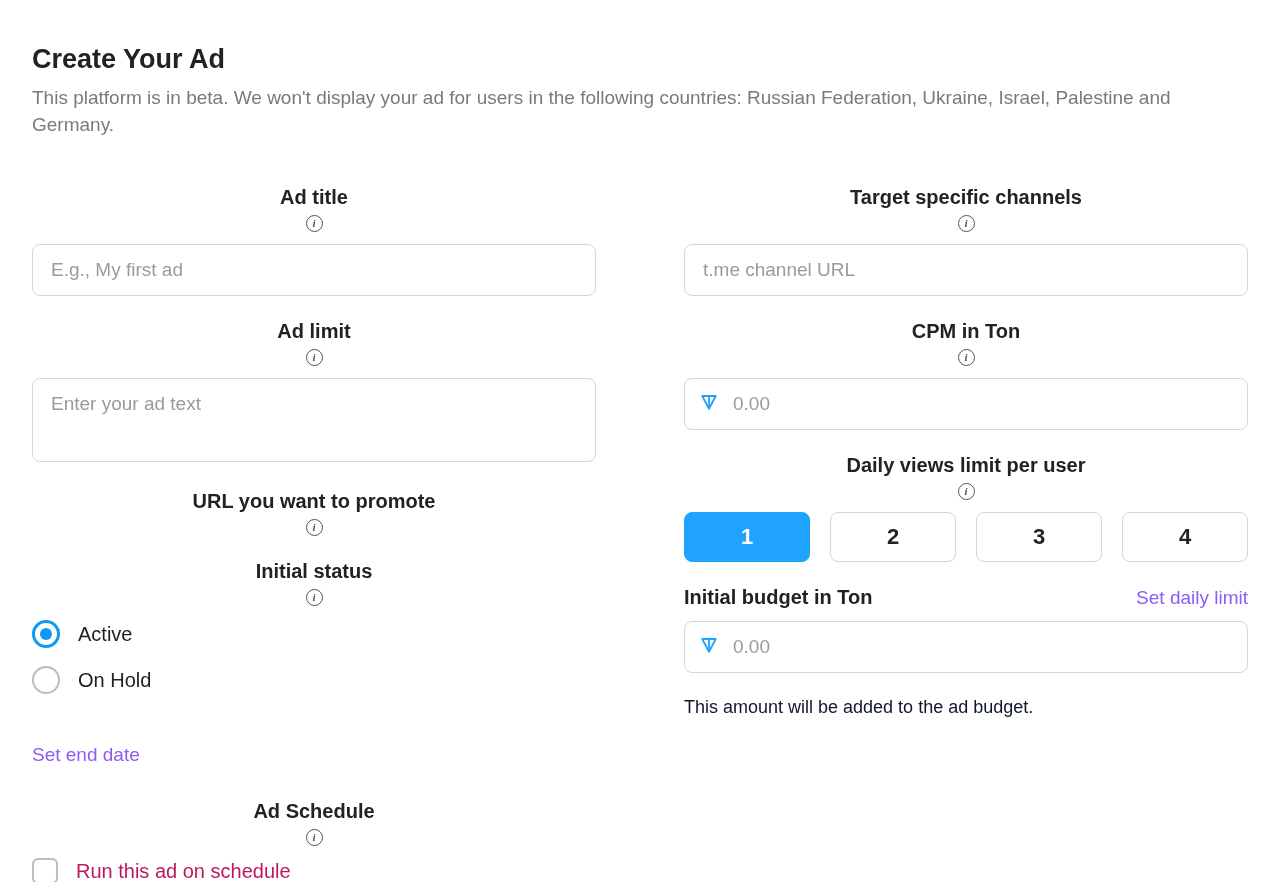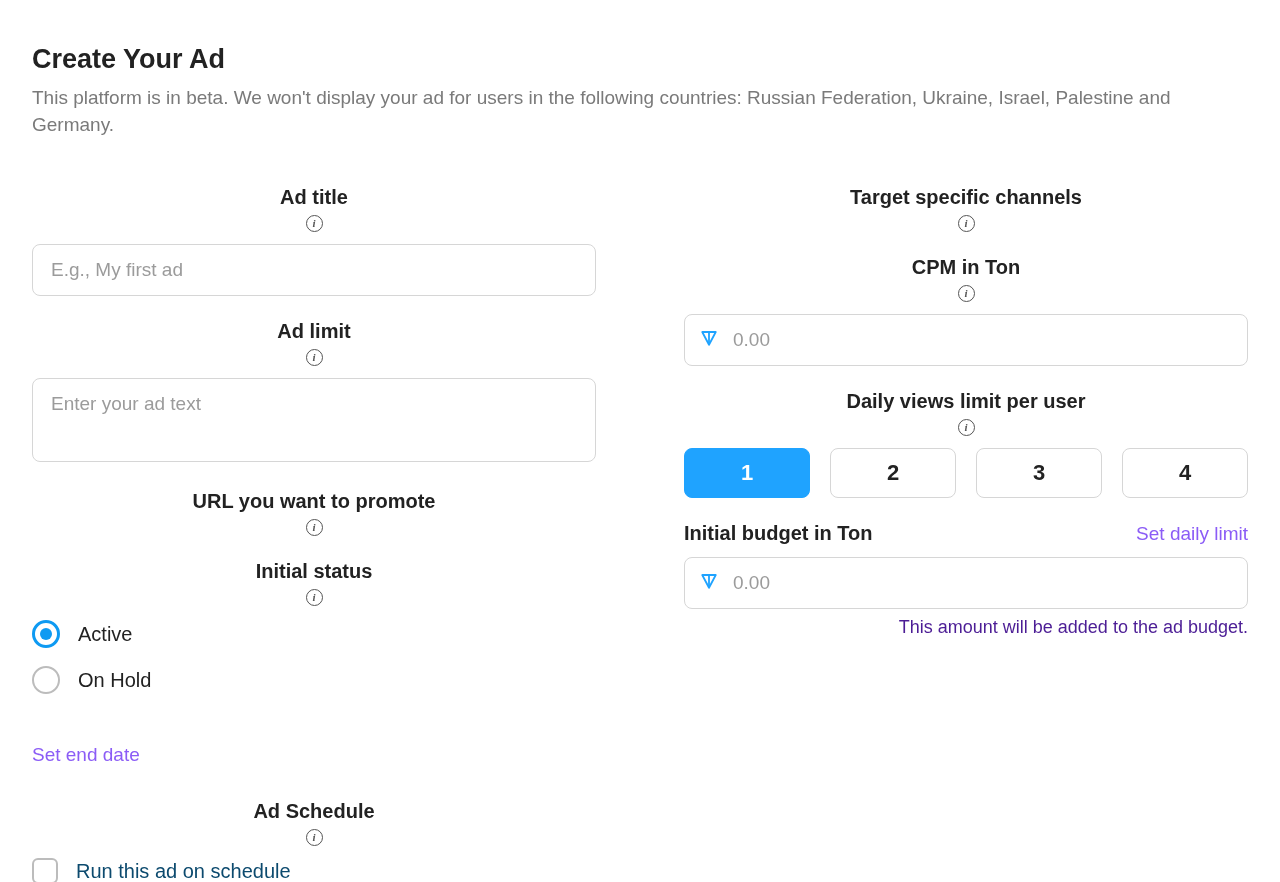--- a/index.html
+++ b/index.html
@@ -22,30 +22,30 @@
   .radio-group { display: flex; flex-direction: column; gap: 18px; margin-top: 14px; }
   .radio-item { display: flex; align-items: center; gap: 18px; cursor: pointer; }
   .radio-circle { width: 28px; height: 28px; border-radius: 50%; display: flex; align-items: center; justify-content: center; flex-shrink: 0; }
   .radio-circle.checked { border: 3px solid #0e9af2; }
   .radio-circle.checked::after { content:""; width: 12px; height: 12px; border-radius:50%; background:#0e9af2; }
   .radio-circle.unchecked { border: 2.5px solid #bcbcbc; }
   .radio-label { font-size: 20px; color: #222; }
   .link-btn { display: inline-block; background: none; border: none; color: #8b5cf6; font-size: 19px; cursor: pointer; padding: 0; font-family: Liberation Sans, sans-serif; }
   .checkbox-item { display:flex; align-items:center; gap: 18px; cursor:pointer; }
   .checkbox-box { width: 26px; height: 26px; border: 2px solid #bcbcbc; border-radius: 6px; flex-shrink:0; }
-  .checkbox-label { font-size: 20px; color: #0c4a6e; }
+  .checkbox-label { font-size: 20px; color: #be185d; }
   .currency-input { position: relative; }
   .currency-input .ton-icon { position: absolute; left: 16px; top: 50%; transform: translateY(-50%); }
   .currency-input .text-input { padding-left: 48px; }
   .pill-row { display:flex; gap: 20px; }
   .pill { flex:1; height: 50px; border-radius: 8px; display:flex; align-items:center; justify-content:center; font-size: 22px; font-weight: 600; cursor:pointer; user-select:none; }
   .pill.selected { background:#1fa3ff; color:#fff; border:1px solid #1fa3ff; }
   .pill.unselected { background:#fff; color:#222; border:1px solid #d6d6d6; }
   .budget-header { display:flex; justify-content:space-between; align-items:center; margin-bottom:12px; }
-  .helper-text { font-size: 18px; color:#4c1d95; margin-top: 8px; text-align: right; }
+  .helper-text { font-size: 18px; color:#0f172a; margin-top: 24px; }
   .mt-set-end { margin-top: 26px; margin-bottom: 28px; }
 </style>
 </head>
 <body>
 
 <div class="page">
   <h1 class="title">Create Your Ad</h1>
   <p class="subtitle">This platform is in beta. We won't display your ad for users in the following countries: Russian Federation, Ukraine, Israel, Palestine and Germany.</p>
 
   <div class="columns">
@@ -107,20 +107,21 @@
 
     </div>
 
     <div class="col">
 
       <div class="field">
         <div class="field-label">
           <span>Target specific channels</span>
           <span class="info-icon">i</span>
         </div>
+        <input class="text-input" type="text" placeholder="t.me channel URL" style="">
       </div>
 
       <div class="field">
         <div class="field-label">
           <span>CPM in Ton</span>
           <span class="info-icon">i</span>
         </div>
         <div class="currency-input">
           <span class="ton-icon">
             <svg width="18" height="18" viewBox="0 0 24 24">

